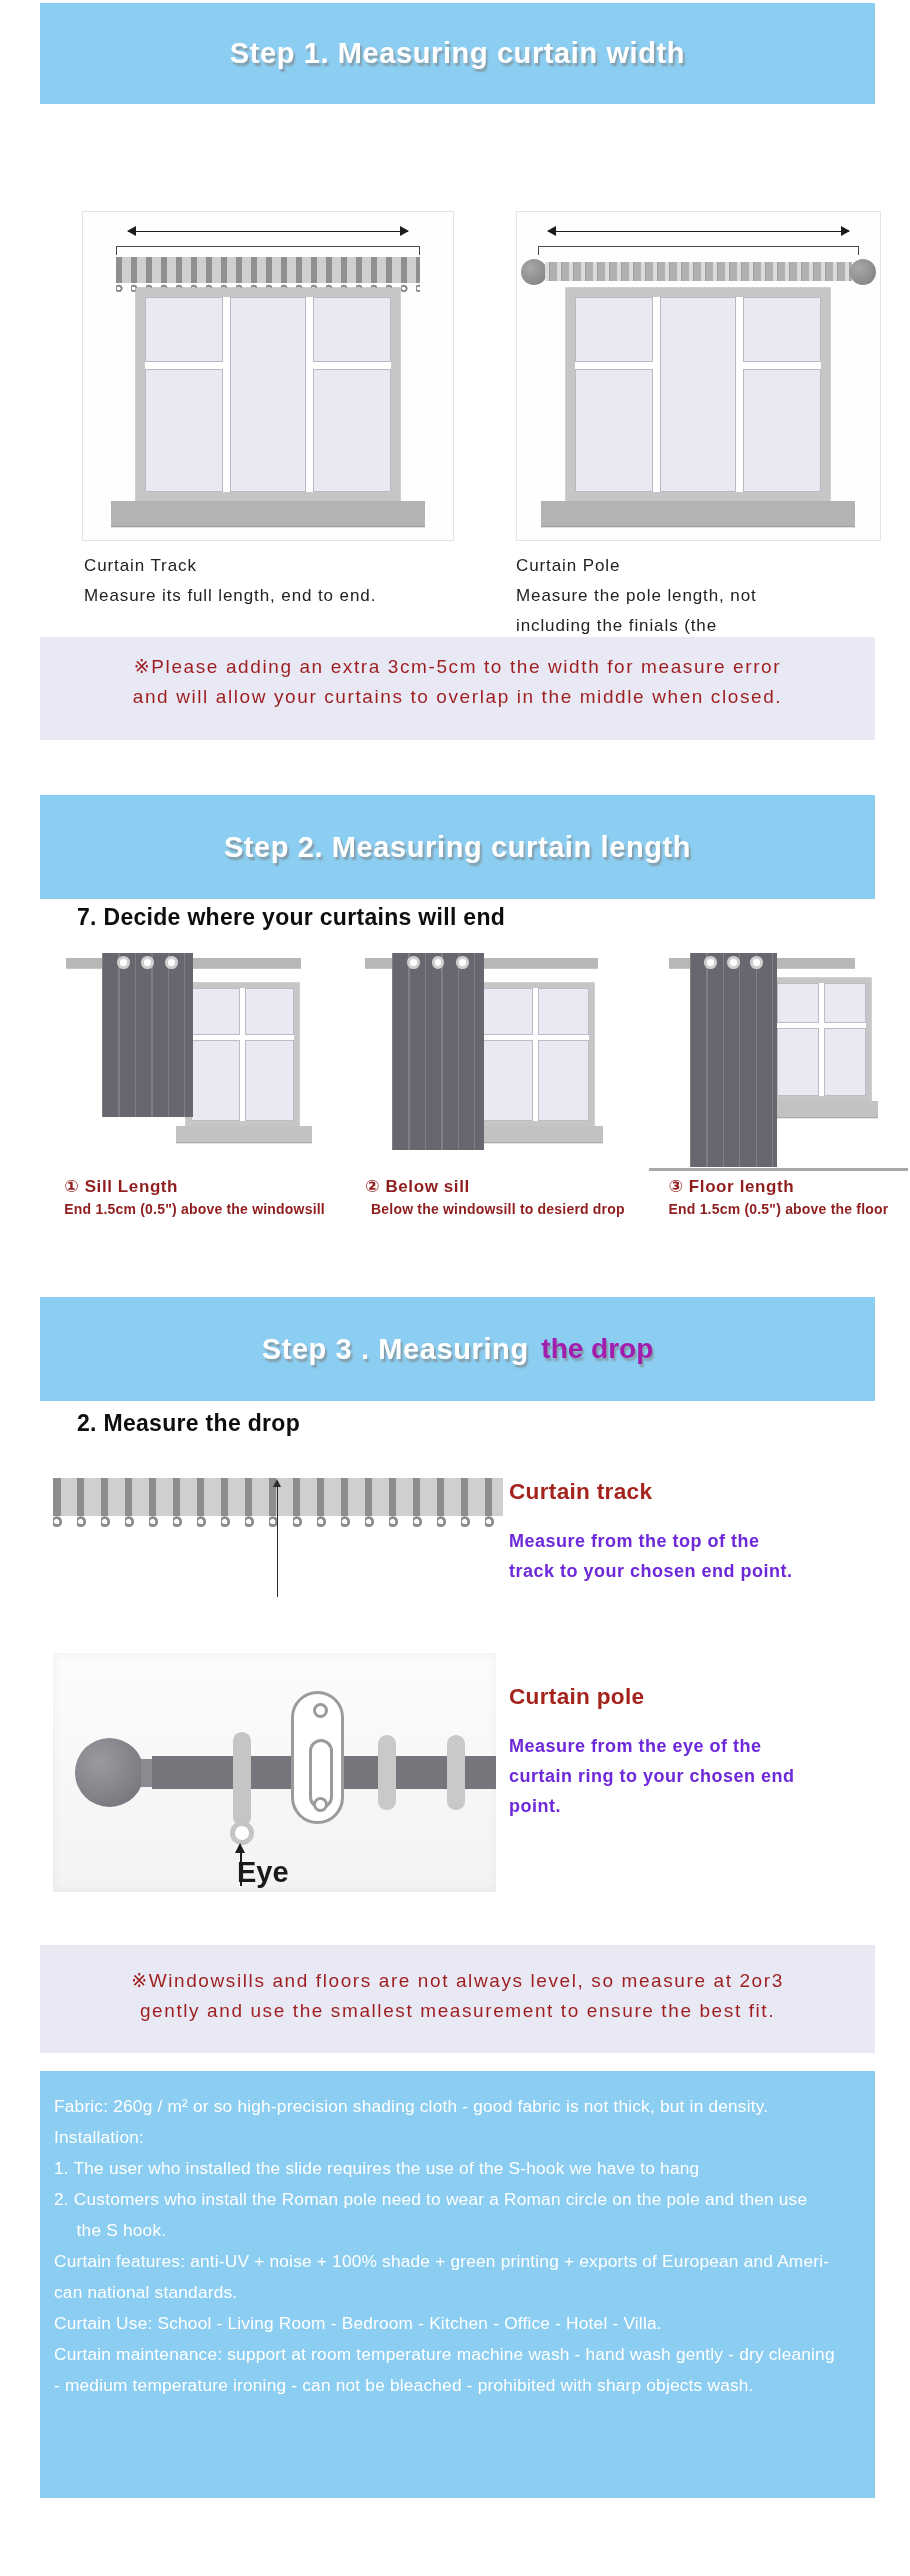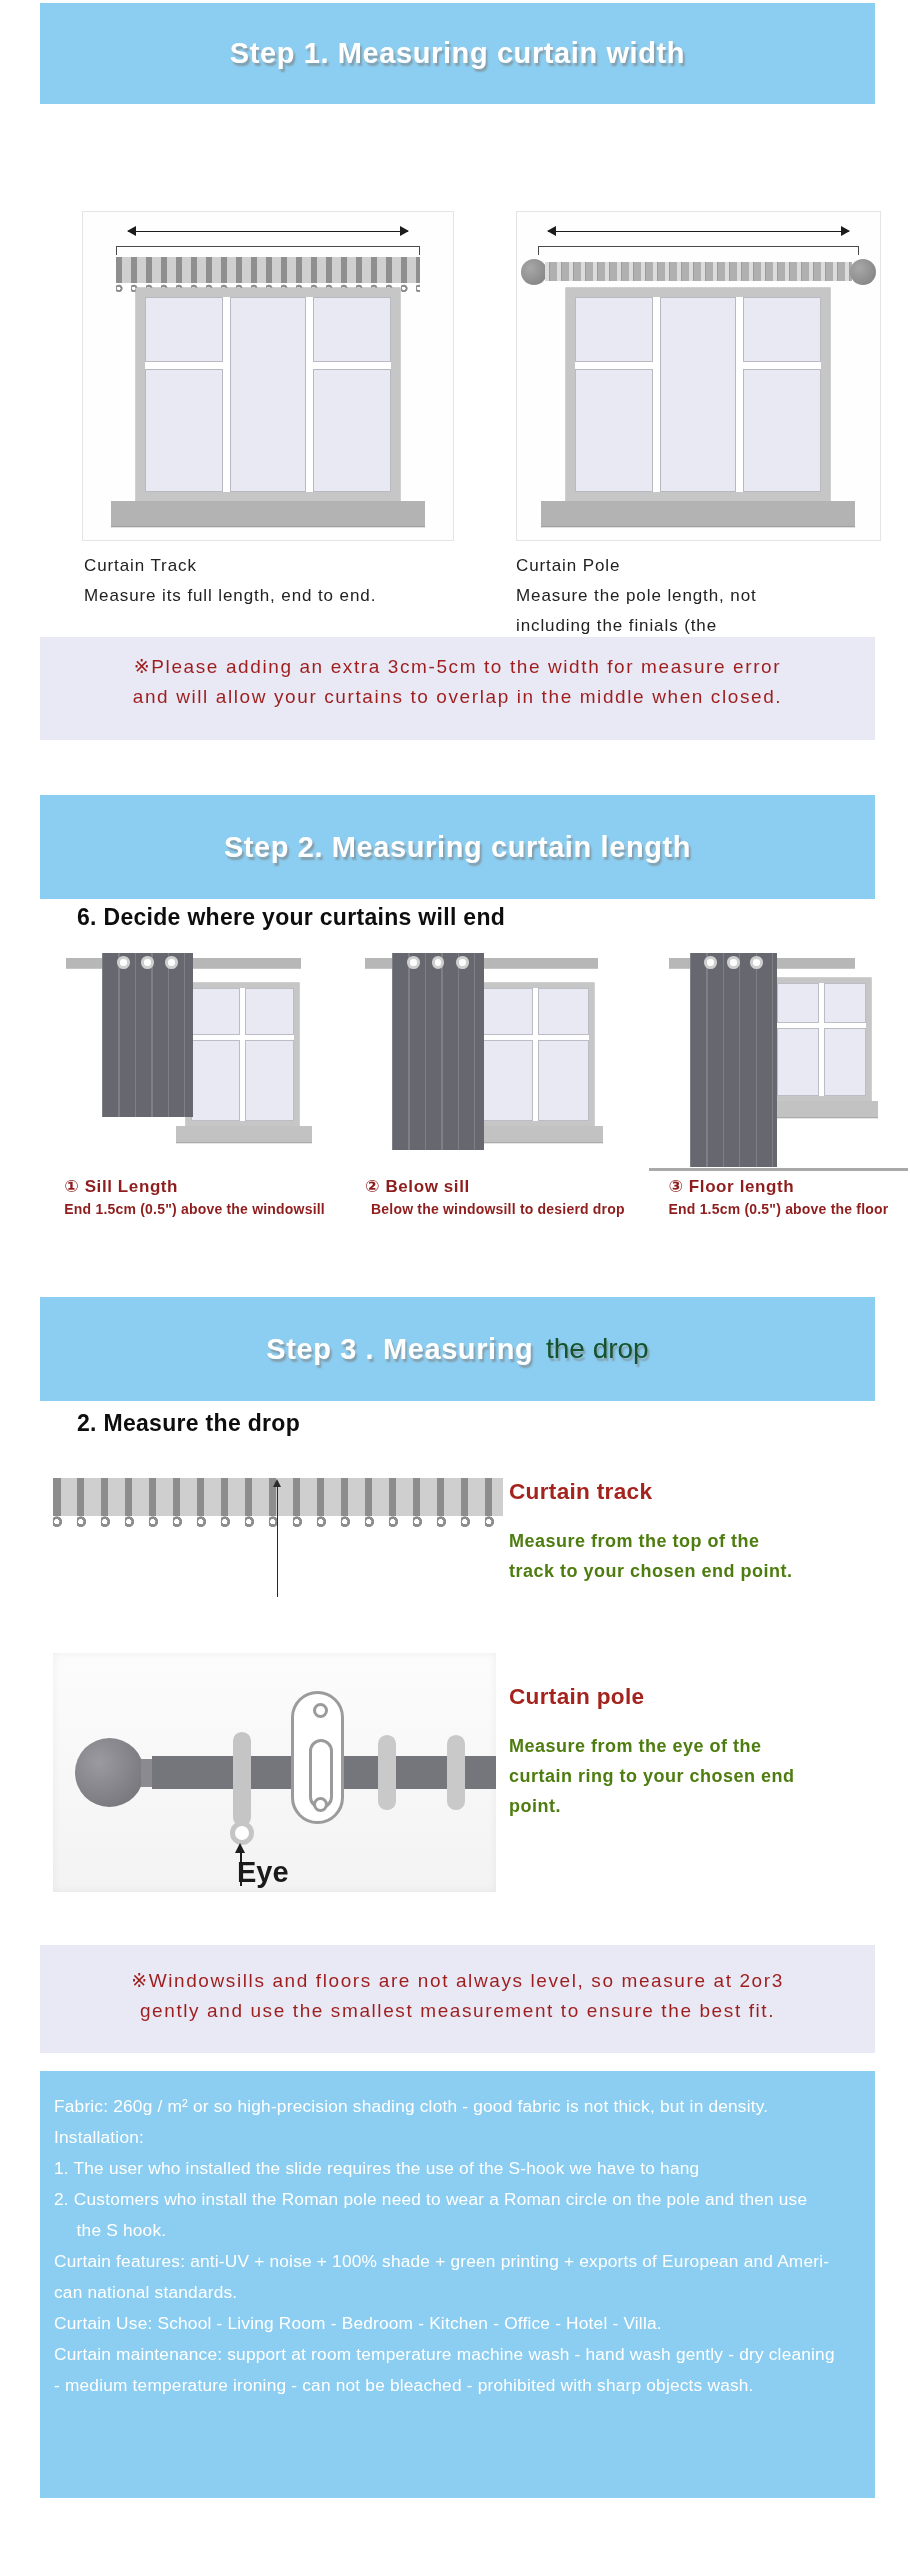--- a/index.html
+++ b/index.html
@@ -4,21 +4,21 @@
 <style>
   html,body{margin:0;padding:0;background:#ffffff;}
   .page{position:relative;width:910px;height:2576px;background:#ffffff;overflow:hidden;
         font-family:"Liberation Sans","DejaVu Sans",sans-serif;color:#141414;}
 
   
   .band{position:absolute;left:40px;width:835px;background:#8CCEF1;display:flex;
         align-items:center;justify-content:center;}
   .band-title{font-size:29px;font-weight:700;color:#ffffff;letter-spacing:0.6px;
         text-shadow:1.9px 2.5px 1.9px rgba(125,125,125,.6);white-space:nowrap;}
-  .band-sub{font-size:28px;font-weight:400;color:#14532d;margin-left:12.6px;
+  .band-sub{font-size:28px;font-weight:700;color:#a21caf;margin-left:12.6px;
         text-shadow:1.9px 2.5px 1.9px rgba(125,125,125,.6);white-space:nowrap;}
   #band1{top:2.5px;height:101px;}
   #band2{top:795px;height:104px;}
   #band3{top:1297px;height:104px;}
 
   
   .intro{position:absolute;left:86px;top:137px;font-size:18px;letter-spacing:1.3px;
         line-height:29px;color:#161616;}
 
   
@@ -91,21 +91,21 @@
   .pcap{position:absolute;top:229px;font-size:17px;font-weight:700;color:#8F1D1D;letter-spacing:0.6px;white-space:nowrap;}
   .psub{position:absolute;top:254px;font-size:14px;font-weight:700;color:#8F1D1D;letter-spacing:0.2px;white-space:nowrap;}
 
   
   .arrow-v{position:absolute;width:0;border-left:1.9px solid #2b2b2b;}
   .arrow-v::before{content:"";position:absolute;top:-8.2px;left:-5px;width:0;height:0;
         border-left:4.1px solid transparent;border-right:4.1px solid transparent;
         border-bottom:8.8px solid #2b2b2b;}
 
   .redtitle{position:absolute;left:509px;font-size:22.6px;font-weight:700;color:#A5231D;letter-spacing:0.3px;}
-  .redbody{position:absolute;left:509px;font-size:18px;font-weight:700;color:#4d7c0f;
+  .redbody{position:absolute;left:509px;font-size:18px;font-weight:700;color:#6d28d9;
         letter-spacing:0.5px;line-height:30px;}
 
   #polebox{position:absolute;left:53px;top:1653px;width:443px;height:239px;overflow:hidden;
         background:linear-gradient(180deg,#fcfcfc,#f3f3f3);box-shadow:inset 0 0 10px rgba(0,0,0,.06);}
   .big-ball{position:absolute;left:22px;top:85px;width:69px;height:69px;border-radius:50%;
         background:radial-gradient(circle at 35% 35%,#9a9aa0,#6e6e74);}
   .big-neck{position:absolute;left:88px;top:106px;width:14px;height:28px;background:#8a8a90;}
   .big-pole{position:absolute;left:99px;top:103px;width:344px;height:33px;background:#75757c;}
   .hang-ring{position:absolute;left:180px;top:79px;width:17.6px;height:94px;border-radius:8.8px;background:#c5c5c5;}
   .eye-ring{position:absolute;left:177px;top:168px;width:24px;height:24px;border-radius:50%;
@@ -198,21 +198,21 @@
 
   <div class="notebox" id="note1">
     <div>※Please adding an extra 3cm-5cm to the width for measure error</div>
     <div>and will allow your curtains to overlap in the middle when closed.</div>
   </div>
 
   <div class="band" id="band2">
     <span class="band-title">Step 2. Measuring curtain length</span>
   </div>
 
-  <div class="subhead" id="subhead1">6. Decide where your curtains will end</div>
+  <div class="subhead" id="subhead1">7. Decide where your curtains will end</div>
 
   <div class="panel" id="panel1">
     <div class="p-pole" style="left:2.5px;width:235px;top:11.3px;"></div>
     <div class="mwin" style="left:123px;top:36px;width:113px;height:143px;">
       <div class="minner">
         <div class="mcol">
             <div class="mpane s"></div>
             <div class="mpane t"></div>
           </div>
         <div class="mcol">

